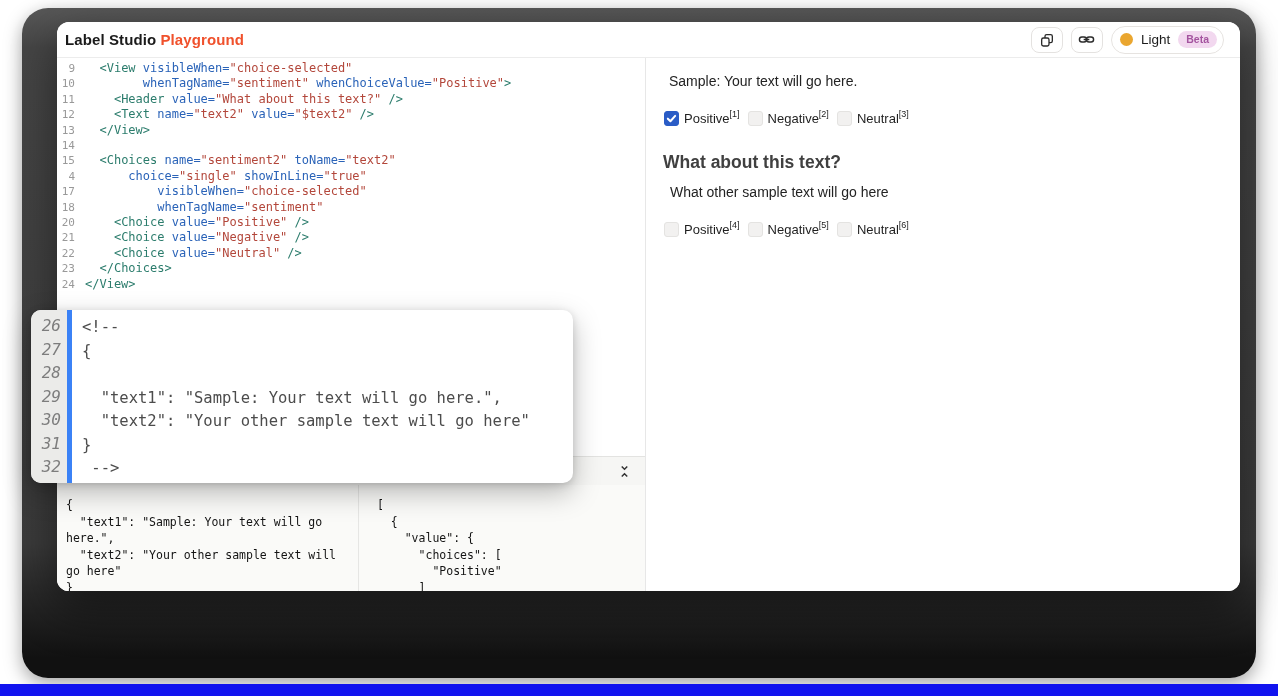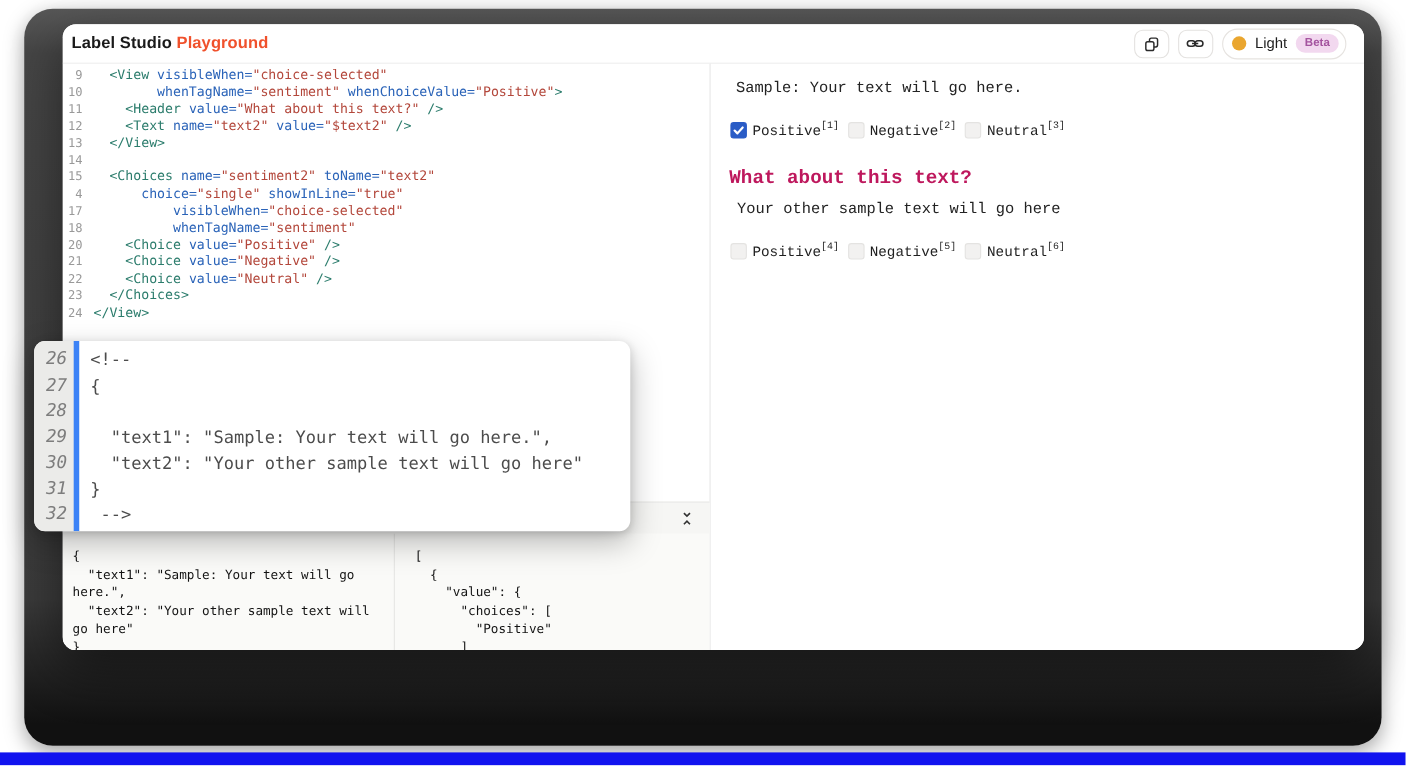--- a/index.html
+++ b/index.html
@@ -51,29 +51,29 @@
   
   .magnifier{position:absolute;left:31px;top:310px;width:542px;height:173px;border-radius:10px;
              background:#fff;box-shadow:0 10px 28px rgba(0,0,0,.26),0 2px 8px rgba(0,0,0,.14);
              display:flex;overflow:hidden;z-index:10;}
   .mag-gutter{flex:none;width:36px;background:#ebebe9;border-right:5px solid #3b82f6;padding-top:4px;font-style:italic;}
   .mag-ln{display:block;text-align:right;padding-right:6px;font-family:"DejaVu Sans Mono",monospace;
           font-size:16px;line-height:23.5px;color:#7d7d7d;}
   .mag-code{padding:6px 0 0 10px;font-family:"DejaVu Sans Mono",monospace;font-size:15.5px;
             line-height:23.5px;color:#4c4c4c;white-space:pre;}
   
-  .right-pane{flex:1;background:#fff;padding:15px 20px 0 17px;min-width:0;font-family:Liberation Mono, monospace;}
+  .right-pane{flex:1;background:#fff;padding:15px 20px 0 17px;min-width:0;}
   .sample1{margin:0 0 0 6px;font-size:14px;color:#232323;}
   .choices-row{display:flex;align-items:center;gap:8px;margin:21px 0 0 1px;}
   .choice{display:flex;align-items:center;gap:5px;font-size:13px;color:#1f1f1f;cursor:pointer;}
   .cb{width:15px;height:15px;border-radius:3px;background:#f2f1f0;border:1px solid #e4e3e1;
       box-sizing:border-box;flex:none;display:flex;align-items:center;justify-content:center;}
   .cb.checked{background:var(--checkbox-blue,#2a5cc6);border-color:var(--checkbox-blue,#2a5cc6);}
   .choice sup{font-size:9px;position:relative;top:-1px;color:#1f1f1f;}
-  .question{margin:26px 0 0 0;font-size:17.5px;font-weight:700;color:#be185d;}
+  .question{margin:26px 0 0 0;font-size:17.5px;font-weight:700;color:#404040;}
   .sample2{margin:11px 0 0 7px;font-size:14px;color:#232323;}
   svg{display:block;}
 </style>
 </head>
 <body>
 
 <div class="stage">
   <div class="backdrop"></div>
   <div class="taskbar"></div>
 
@@ -220,21 +220,21 @@
             <label class="choice">
               <span class="cb"></span>
               <span>Negative<sup>[2]</sup></span>
             </label>
             <label class="choice">
               <span class="cb"></span>
               <span>Neutral<sup>[3]</sup></span>
             </label>
           </div>
         <h2 class="question">What about this text?</h2>
-        <p class="sample2">Your other sample text will go here</p>
+        <p class="sample2">What other sample text will go here</p>
         <div class="choices-row" id="row2">
             <label class="choice">
               <span class="cb"></span>
               <span>Positive<sup>[4]</sup></span>
             </label>
             <label class="choice">
               <span class="cb"></span>
               <span>Negative<sup>[5]</sup></span>
             </label>
             <label class="choice">

